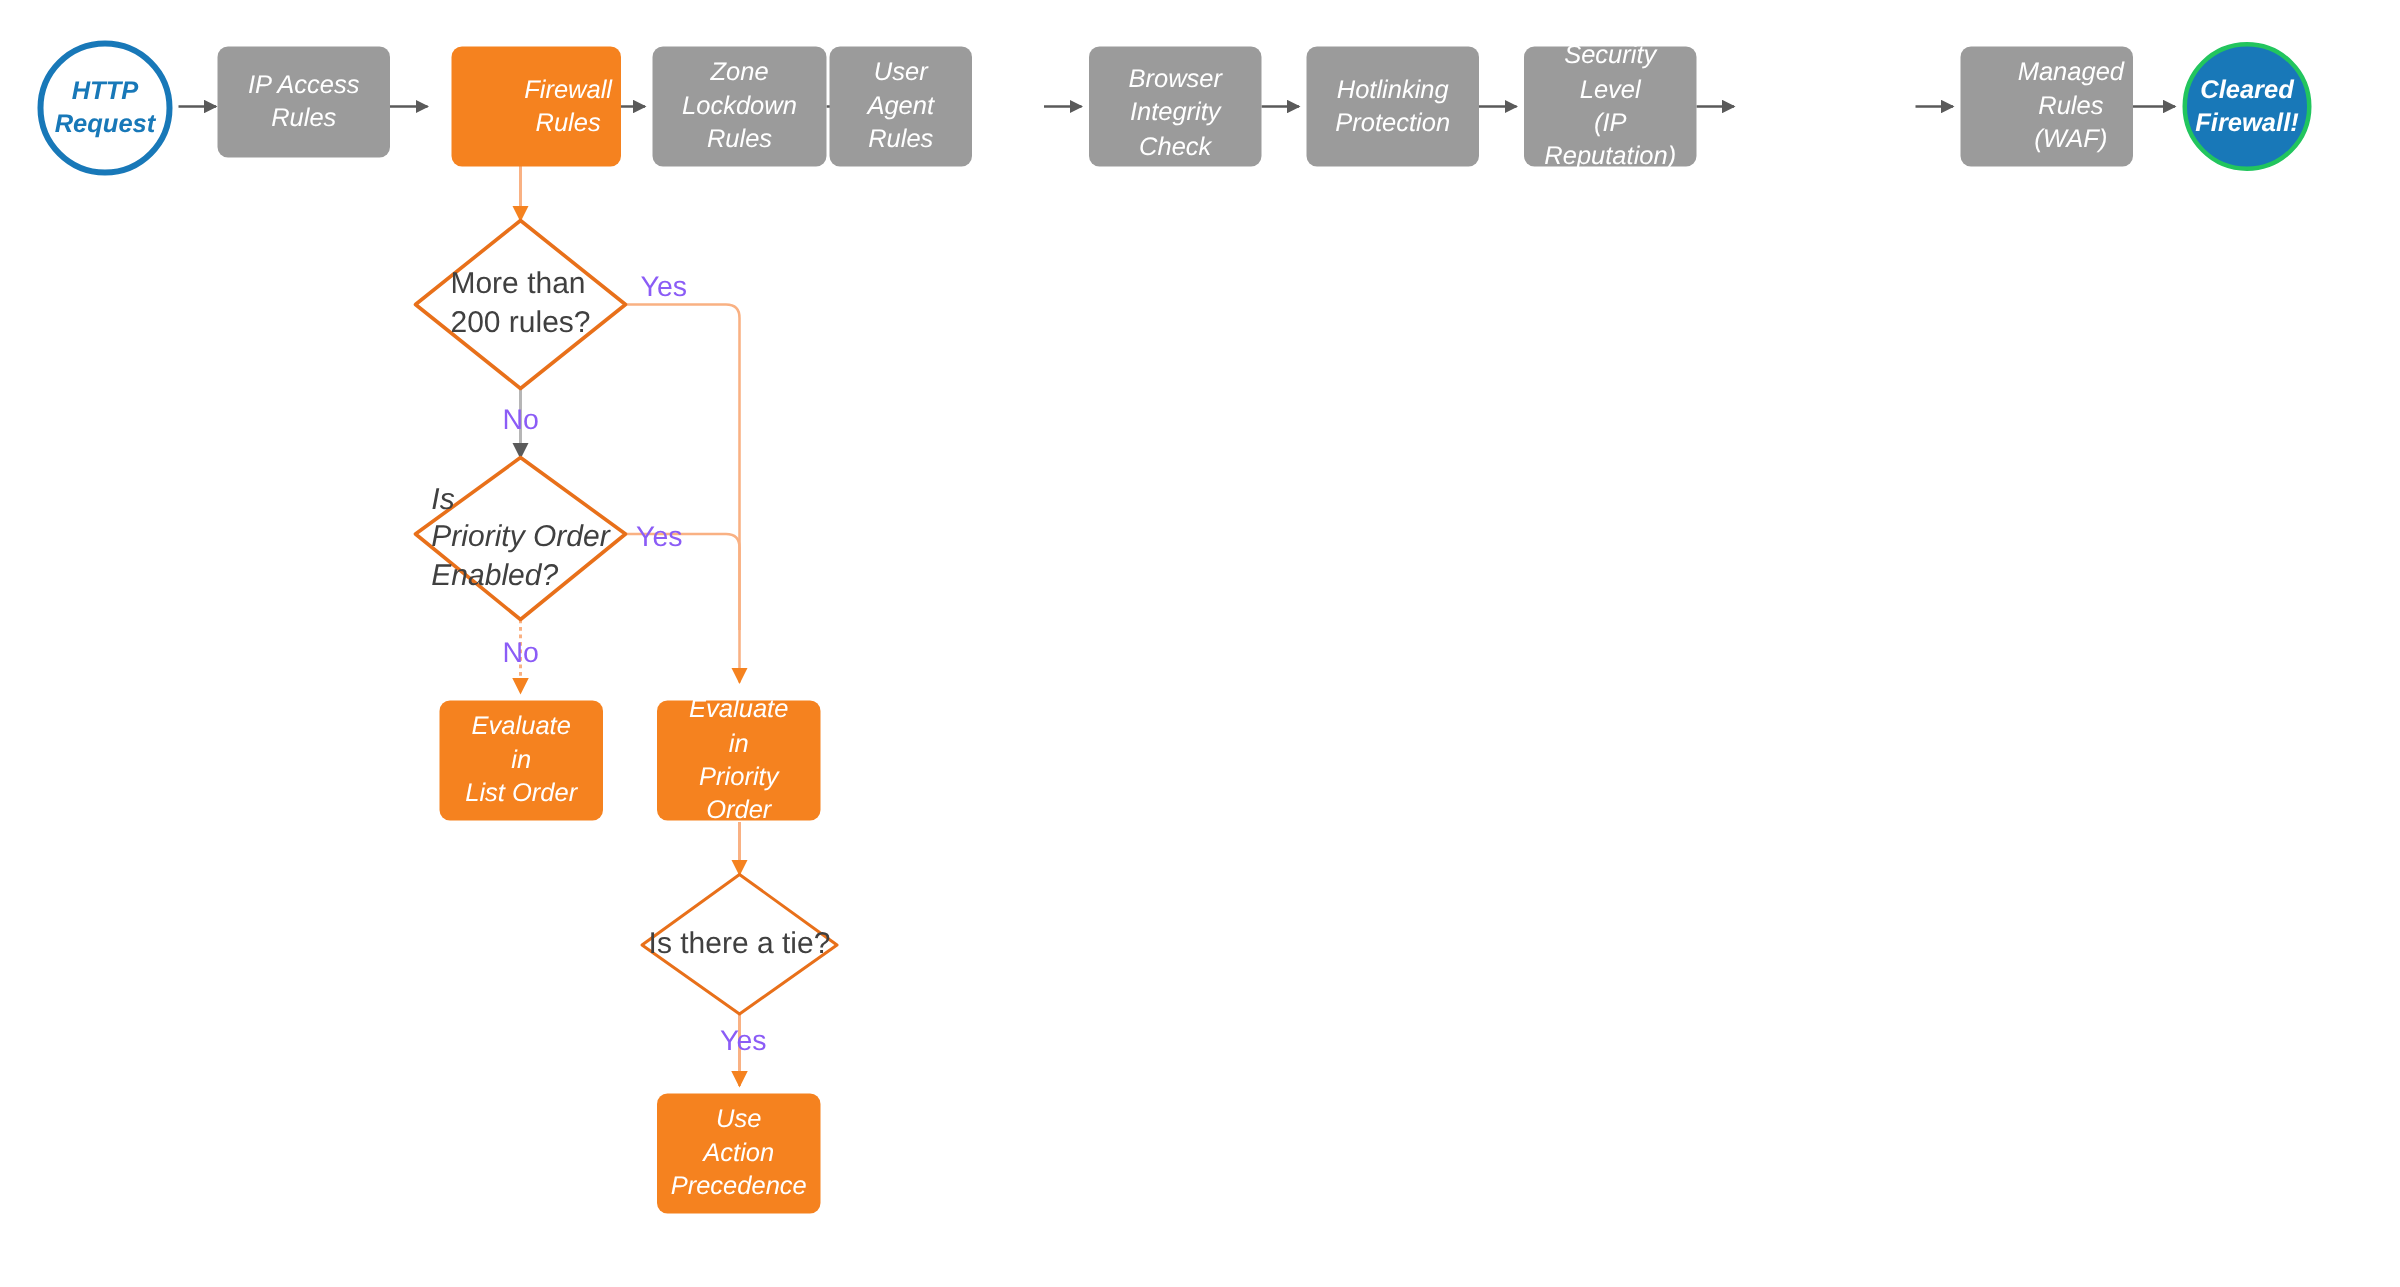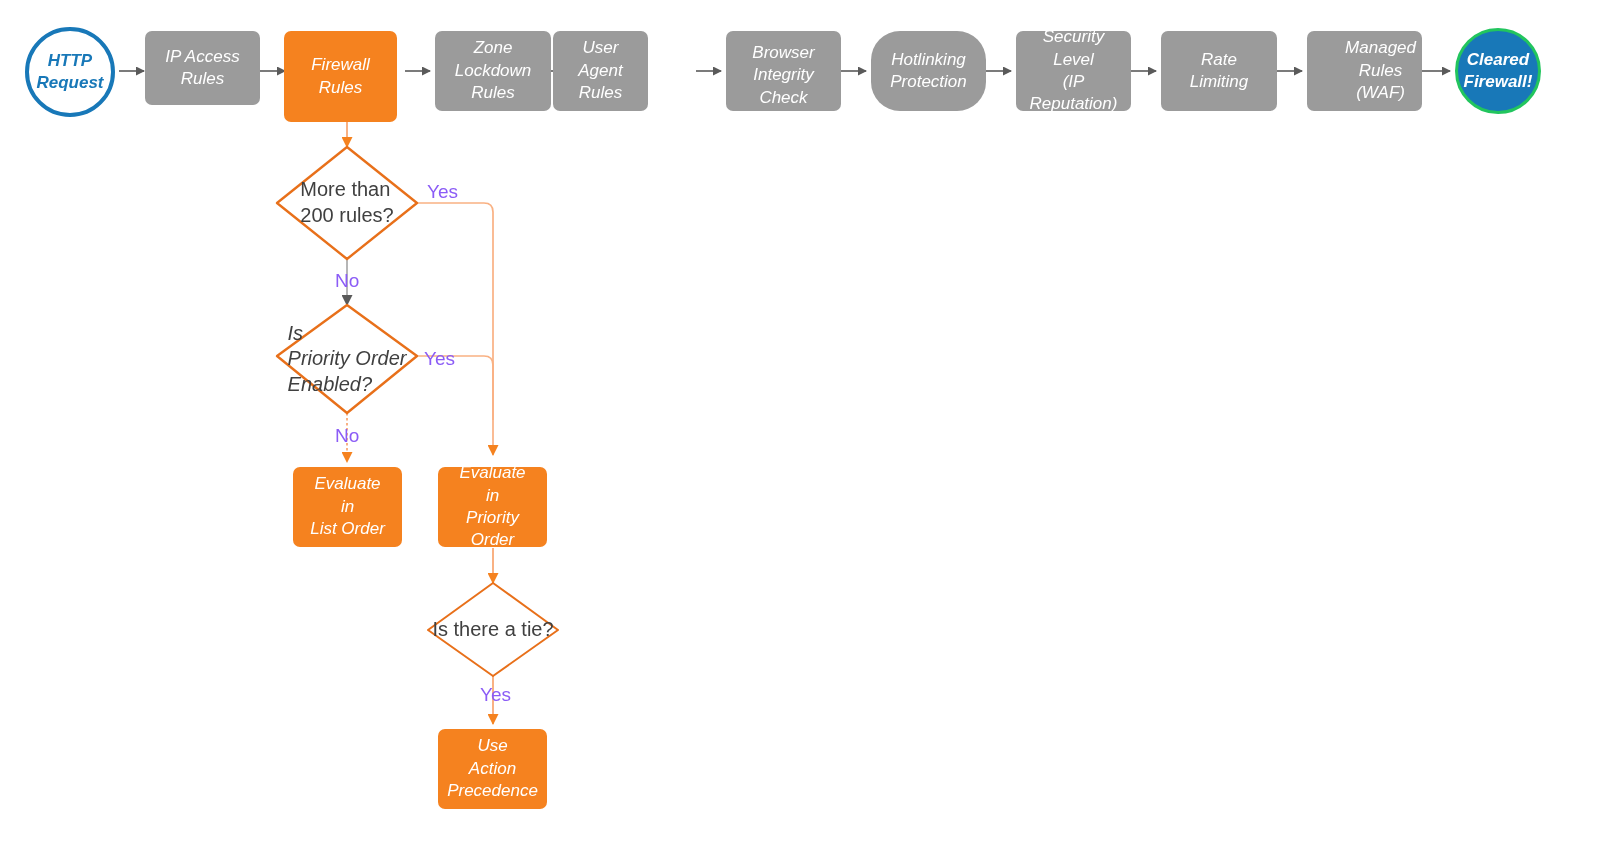--- a/index.html
+++ b/index.html
@@ -158,21 +158,21 @@
   <div class="node circle outline" style="left:25px; top:27px; width:90px; height:90px;">
     <span>HTTP
 Request</span>
   </div>
 
   <div class="node box gray" style="left:145px; top:31px; width:115px; height:74px;">
     <span>IP Access
 Rules</span>
   </div>
 
-  <div class="node box orange" style="left:284px; top:31px; width:113px; height:91px;">
+  <div class="node box orange" style="left:301px; top:31px; width:113px; height:80px;justify-content:flex-end;">
     <span>Firewall
 Rules</span>
   </div>
 
   <div class="node box gray" style="left:435px; top:31px; width:116px; height:80px;">
     <span>Zone
 Lockdown
 Rules</span>
   </div>
 
@@ -180,35 +180,31 @@
     <span>User Agent
 Rules</span>
   </div>
 
   <div class="node box gray" style="left:726px; top:31px; width:115px; height:80px;align-items:flex-end;">
     <span>Browser
 Integrity
 Check</span>
   </div>
 
-  <div class="node box gray" style="left:871px; top:31px; width:115px; height:80px;border-radius:29px;">
+  <div class="node box gray" style="left:871px; top:31px; width:115px; height:80px;">
     <span>Hotlinking
 Protection</span>
   </div>
 
   <div class="node box gray" style="left:1016px; top:31px; width:115px; height:80px;">
     <span>Security
 Level
 (IP Reputation)</span>
   </div>
 
-  <div class="node box gray" style="left:1161px; top:31px; width:116px; height:80px;">
-    <span>Rate
-Limiting</span>
-  </div>
 
   <div class="node box gray" style="left:1307px; top:31px; width:115px; height:80px;justify-content:flex-end;">
     <span>Managed
 Rules
 (WAF)</span>
   </div>
 
   <div class="node circle filled" style="left:1455px; top:28px; width:86px; height:86px;">
     <span>Cleared
 Firewall!</span>

